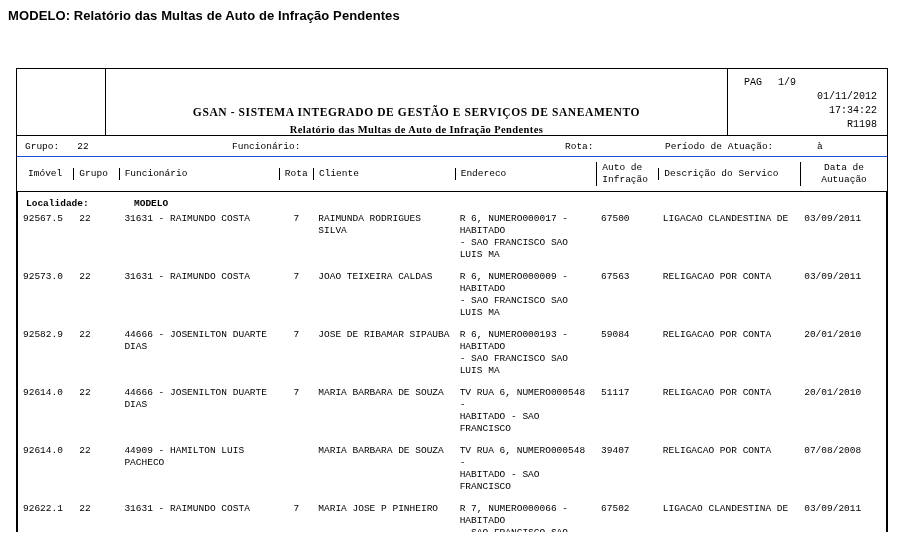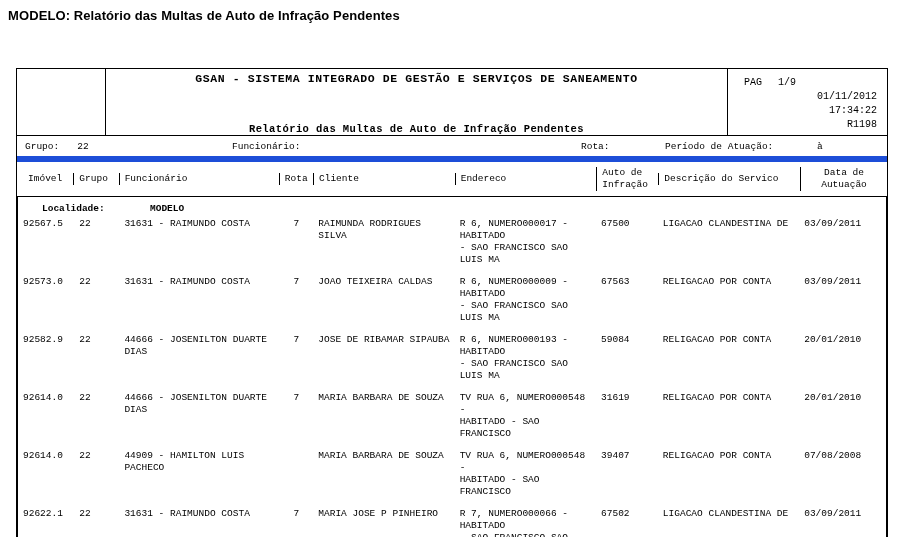--- a/index.html
+++ b/index.html
@@ -45,22 +45,23 @@
   }
   .hdr-logo {
     width: 88px;
     border-right: 1px solid #000;
   }
   .hdr-center {
     flex: 1;
     display: flex;
     flex-direction: column;
     align-items: center;
-    justify-content: space-between;
+    justify-content: flex-end;
     padding-top: 3px;
+    font-family: Liberation Serif, serif;
   }
   .hdr-title {
     font-size: 11.5px;
     font-weight: bold;
     letter-spacing: 0.6px;
     white-space: nowrap;
   }
   .hdr-sub {
     font-size: 10.5px;
     font-weight: bold;
@@ -80,35 +81,35 @@
   .hdr-right .pagline {
     text-align: left;
     padding-left: 8px;
   }
   .hdr-right .pagline .pagnum {
     padding-left: 16px;
   }
   
   .filters {
     border-top: 1px solid #000;
-    border-bottom: 6px solid #1d4ed8;
+    border-bottom: 1px solid #1d4ed8;
     height: 20px;
     display: flex;
     align-items: center;
     font-size: 9.5px;
     position: relative;
   }
   .filters .f {
     position: absolute;
     white-space: nowrap;
   }
   .f-grupo { left: 8px; }
   .f-grupo .val { padding-left: 18px; }
   .f-func { left: 215px; }
-  .f-rota { left: 564px; }
+  .f-rota { left: 548px; }
   .f-per  { left: 648px; }
   .f-ate  { left: 800px; }
   
   .colhead {
     display: flex;
     border-bottom: 1px solid #000;
     font-size: 9.5px;
     font-weight: normal;
     height: 34px;
     align-items: center;
@@ -134,21 +135,21 @@
     border-right: 1px solid #000;
     padding-top: 4px;
     overflow: hidden;
     height: 340px;
     box-sizing: border-box;
   }
   .locality {
     display: flex;
     font-size: 9.5px;
     font-weight: bold;
-    padding: 2px 0 4px 16px;
+    padding: 2px 0 4px 0;
   }
   .locality .lab { width: 108px; padding-left: 8px; box-sizing: border-box; }
   .locality .val { padding-left: 8px; }
   .row {
     display: flex;
     font-size: 9.5px;
     margin-bottom: 10px;
     line-height: 12px;
   }
   .row .cell {
@@ -278,21 +279,21 @@
       <div class="row">
         <div class="cell cell-imovel">92614.0</div>
         <div class="cell cell-grupo">22</div>
         <div class="cell cell-func">44666 - JOSENILTON DUARTE DIAS</div>
         <div class="cell cell-rota">7</div>
         <div class="cell cell-cliente">MARIA BARBARA DE SOUZA</div>
         <div class="cell cell-end">
           <span class="sub">TV RUA 6, NUMERO000548 -</span>
           <span class="sub">HABITADO - SAO FRANCISCO</span>
         </div>
-        <div class="cell cell-auto">31619</div>
+        <div class="cell cell-auto">51117</div>
         <div class="cell cell-desc">RELIGACAO POR CONTA</div>
         <div class="cell cell-data">20/01/2010</div>
       </div>
 
       <div class="row">
         <div class="cell cell-imovel">92614.0</div>
         <div class="cell cell-grupo">22</div>
         <div class="cell cell-func">44909 - HAMILTON LUIS PACHECO</div>
         <div class="cell cell-rota"></div>
         <div class="cell cell-cliente">MARIA BARBARA DE SOUZA</div>

